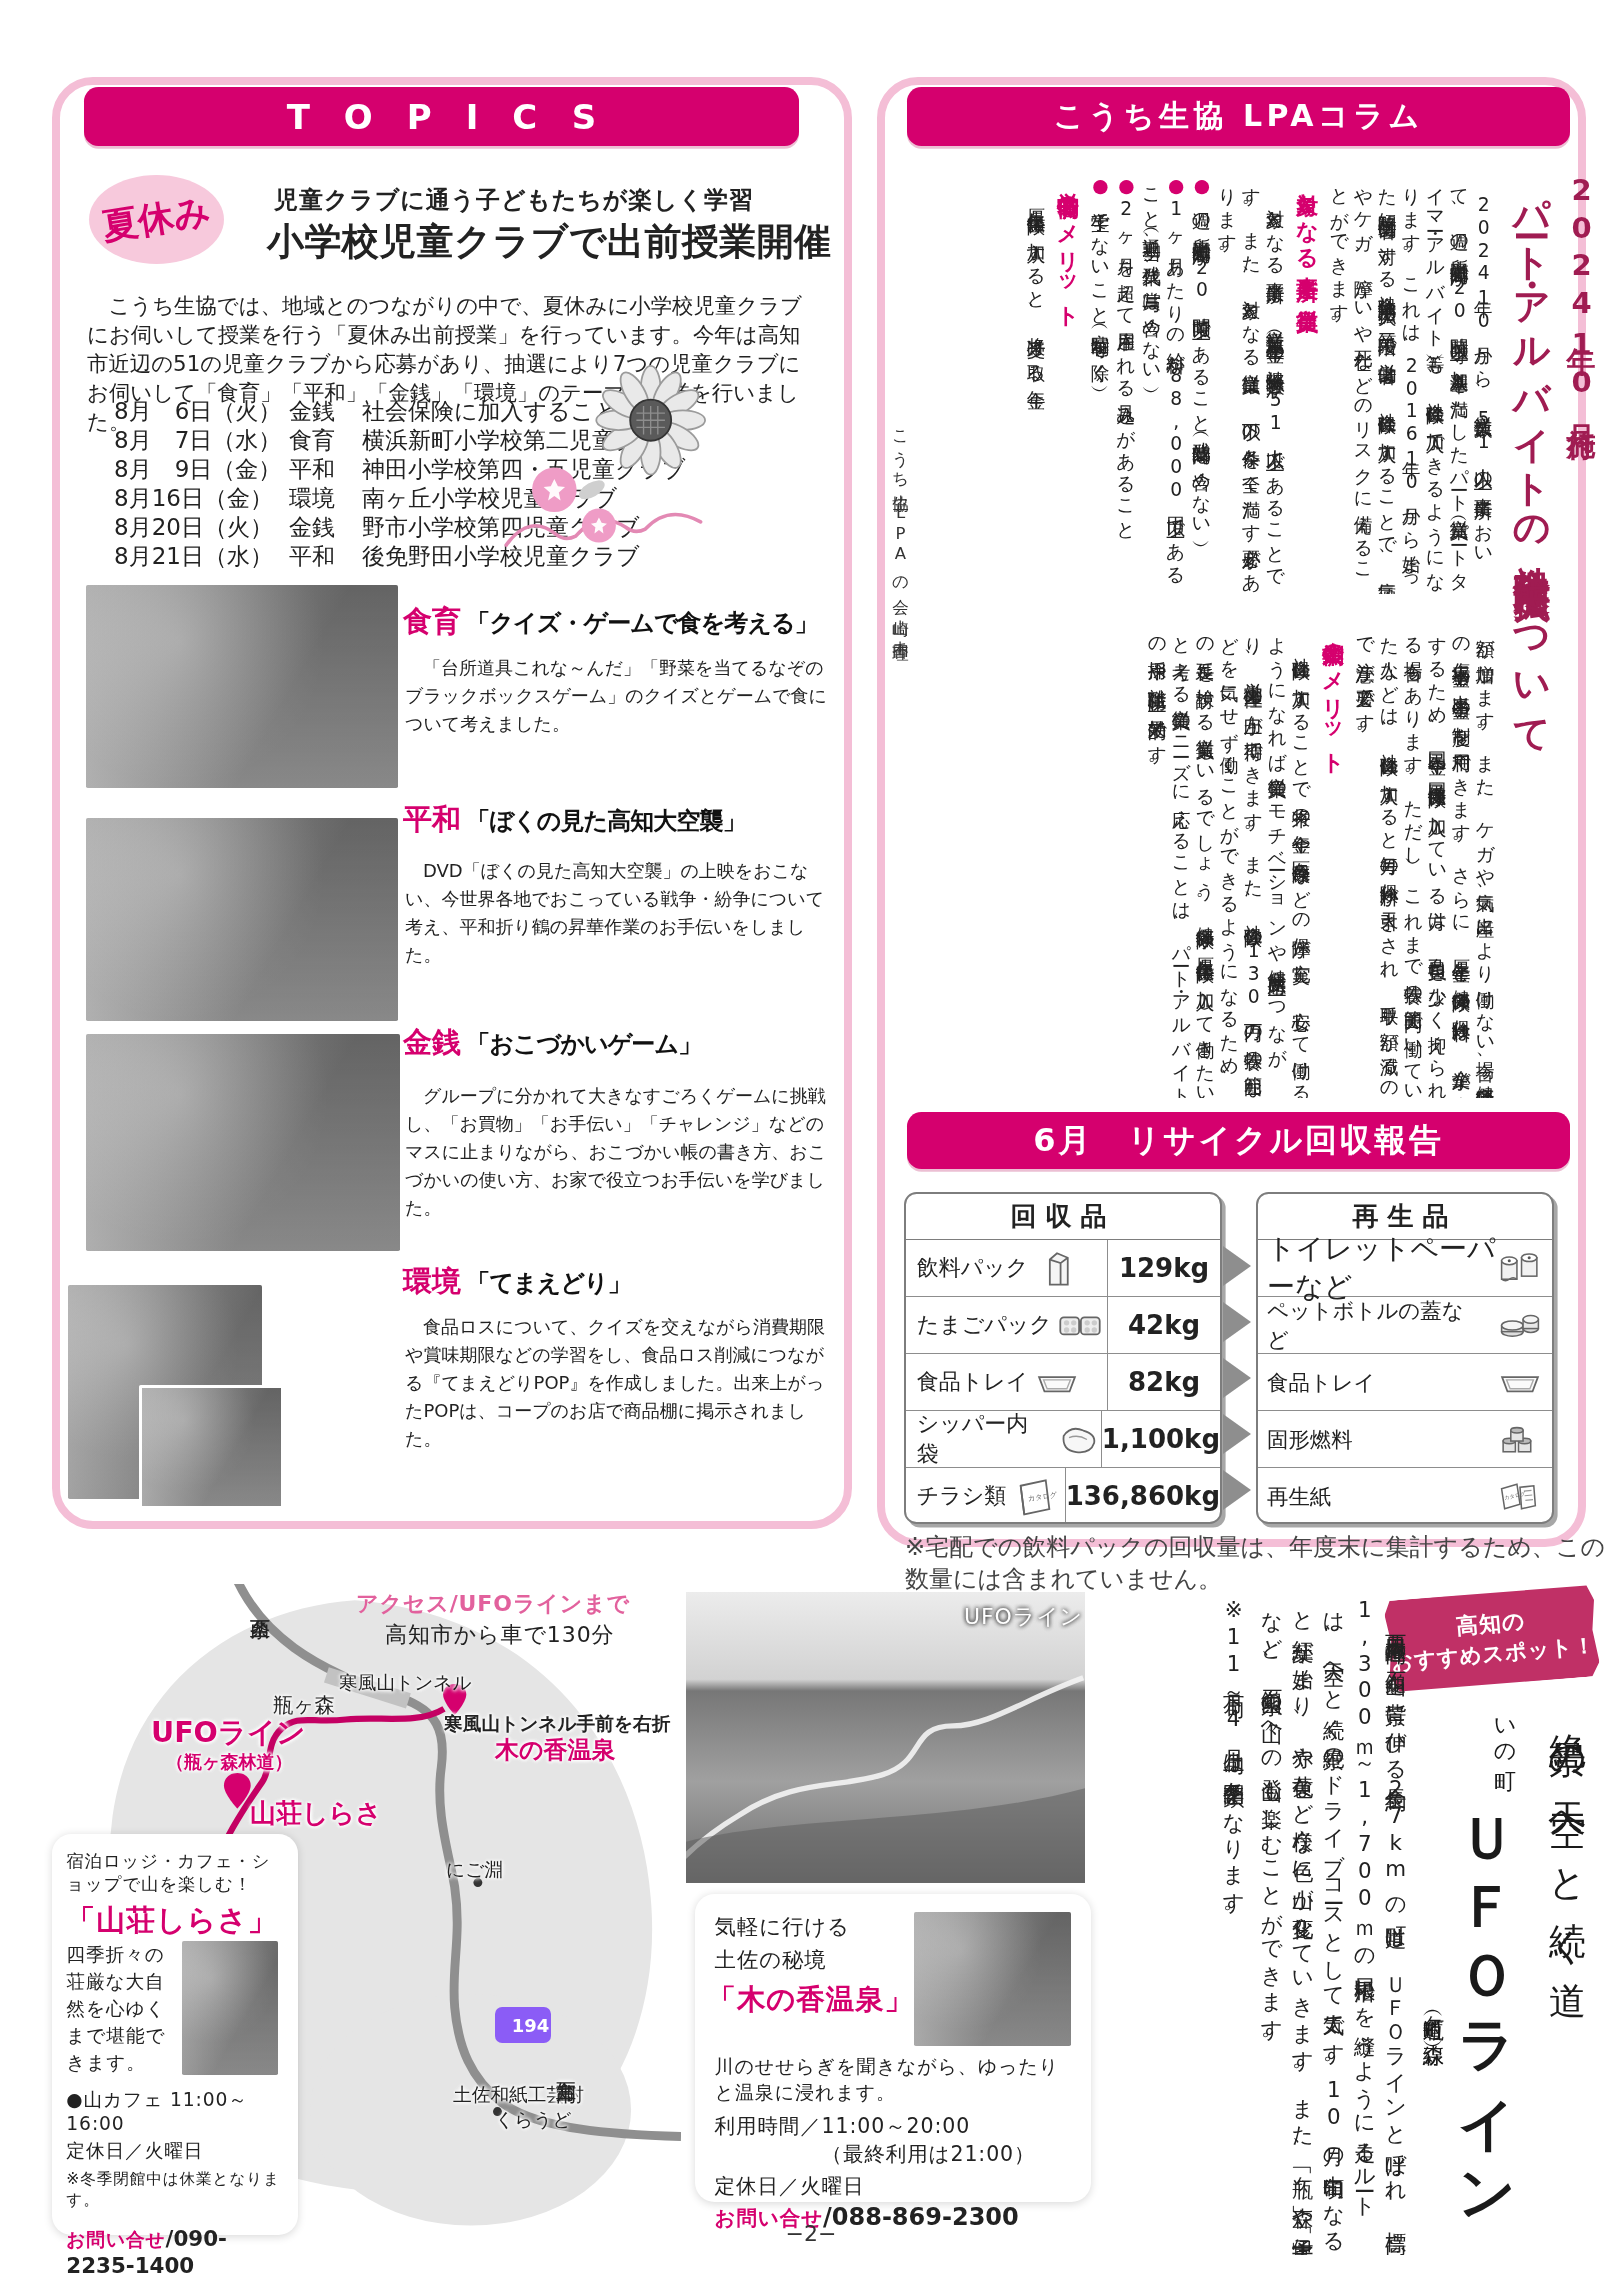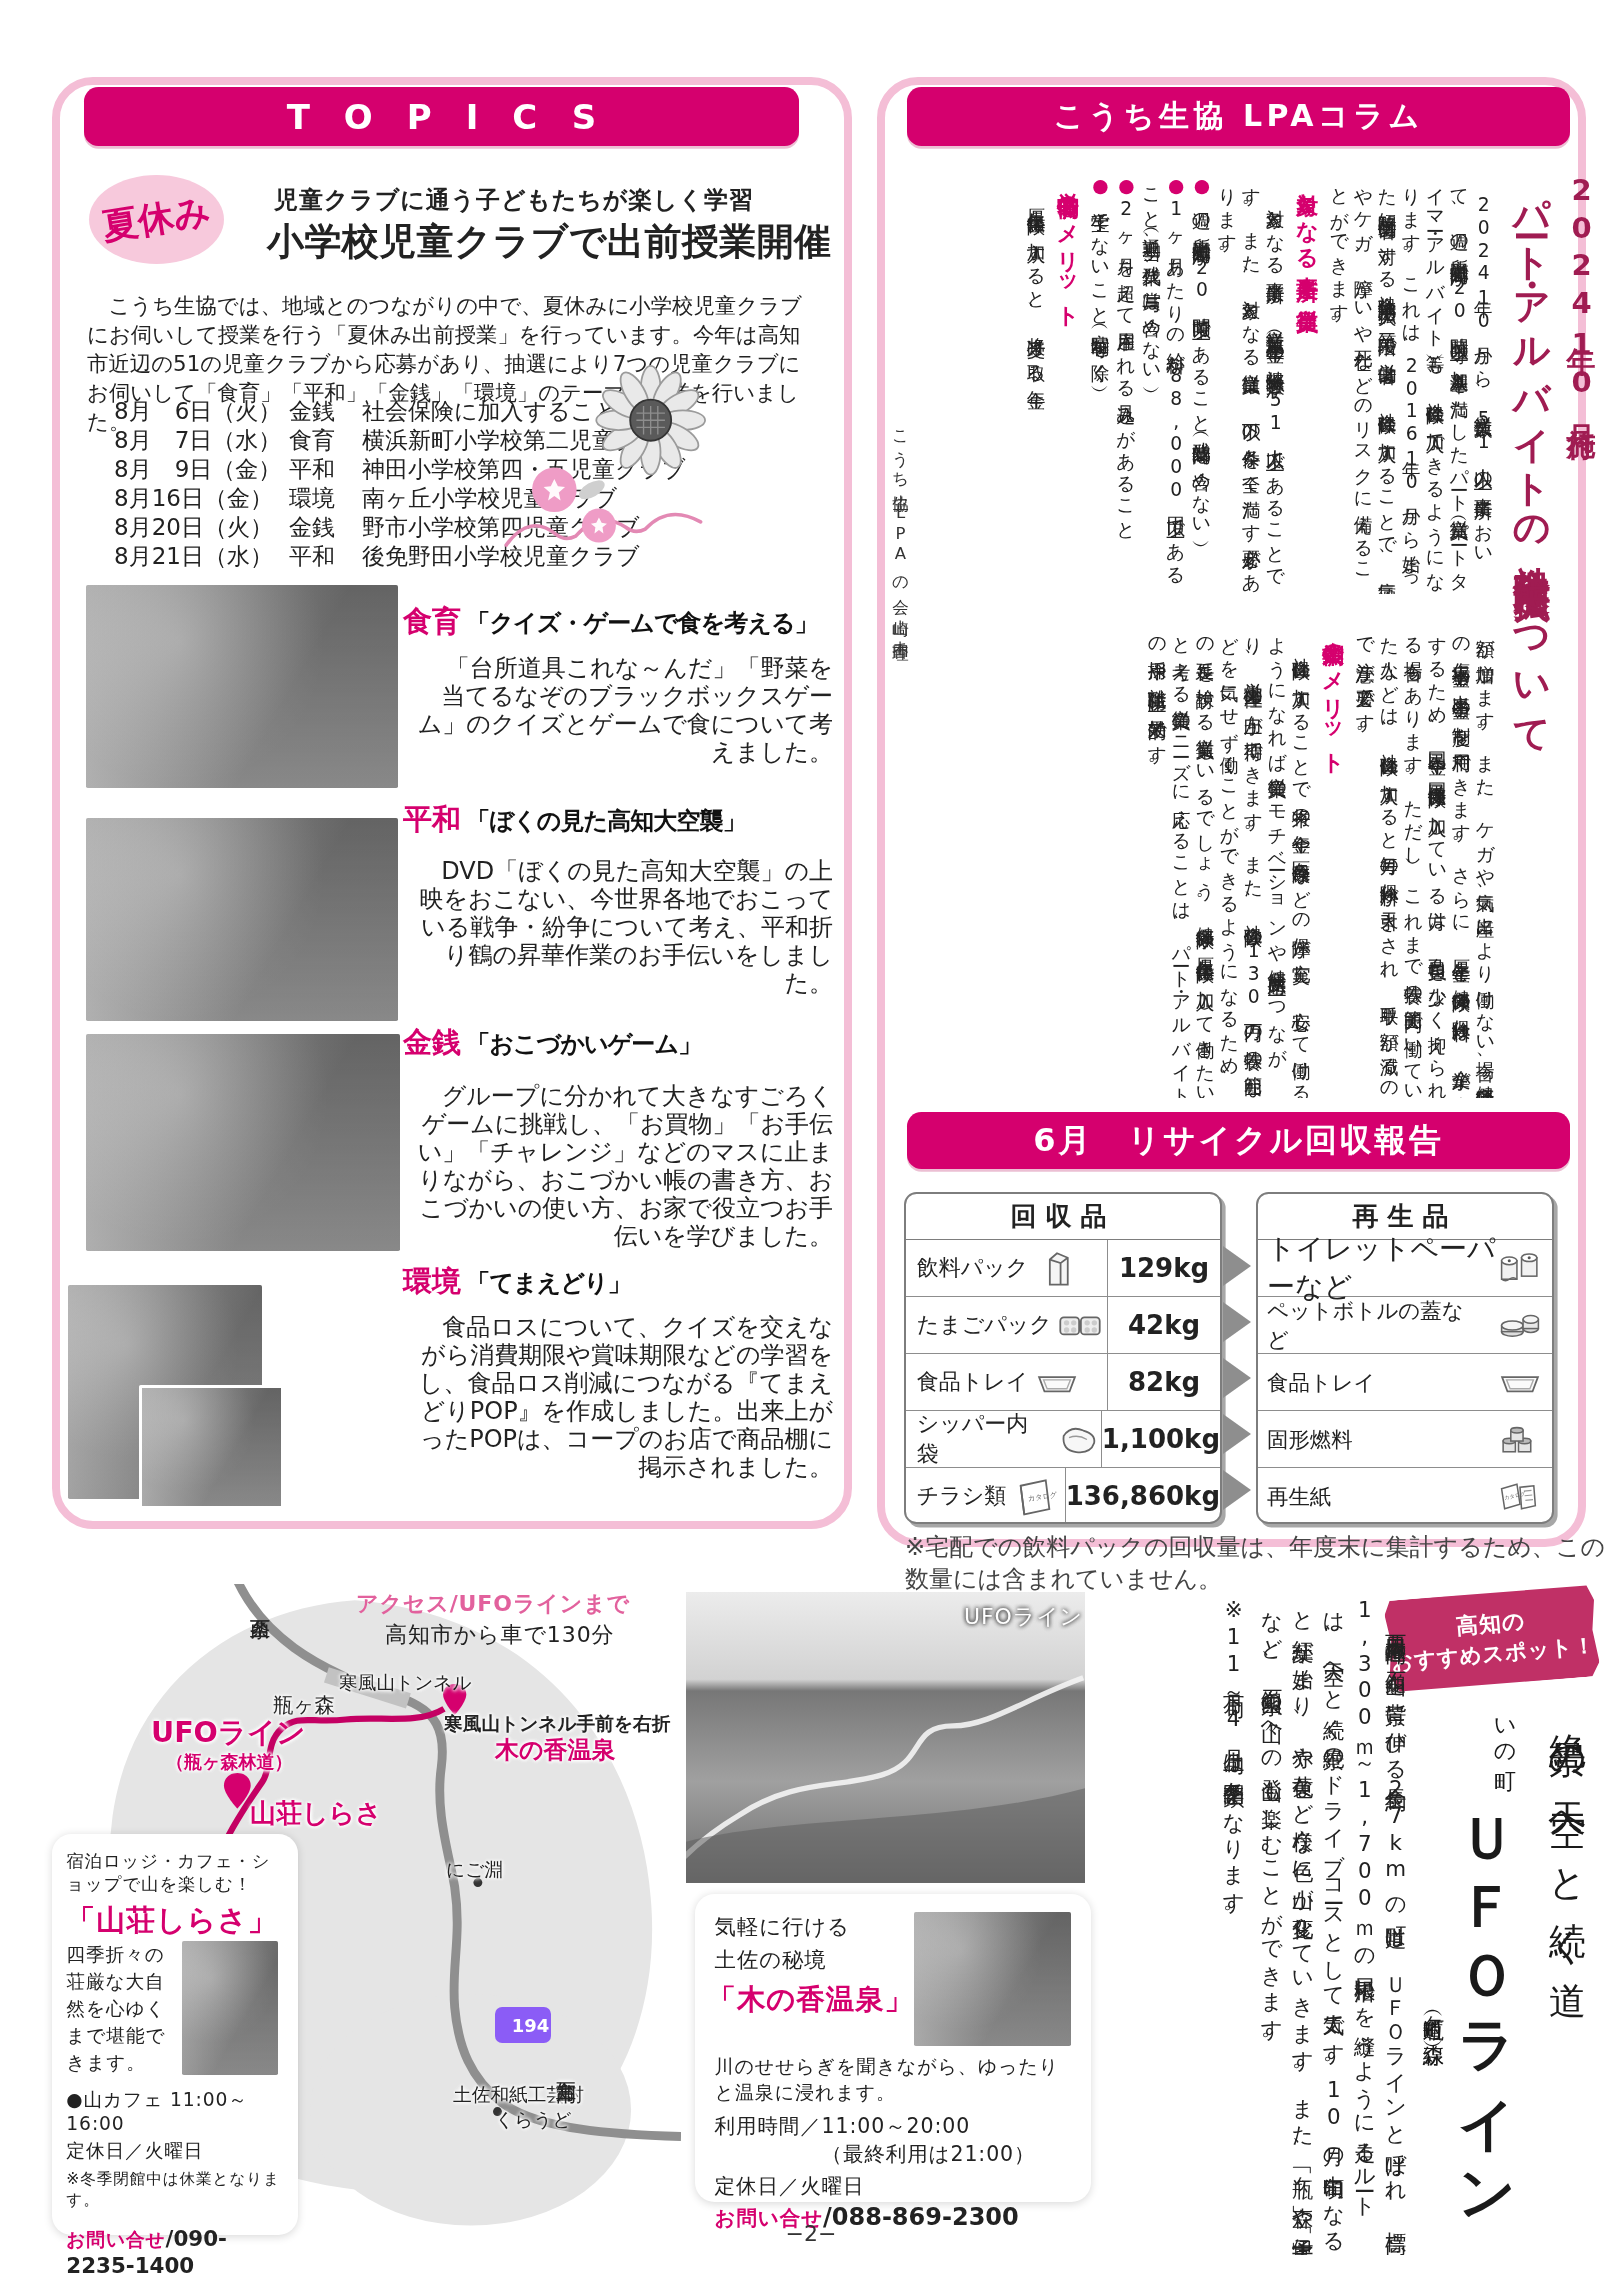--- a/index.html
+++ b/index.html
@@ -4,21 +4,21 @@
 <style>
   html,body{margin:0;padding:0;background:#fff;}
   body{width:1622px;height:2281px;position:relative;font-family:"DejaVu Sans","Liberation Sans",sans-serif;color:#222;}
   .abs{position:absolute;}
   .v{writing-mode:vertical-rl;text-orientation:upright;}
   .frame{position:absolute;border:8px solid #f4bed6;border-radius:41px;background:#fff;}
   .banner{position:absolute;background:#d5006e;color:#fff;border-radius:14.3px;display:flex;align-items:center;justify-content:center;font-weight:bold;box-shadow:0 2.7px 0 rgba(180,0,80,.25);}
   .photo{position:absolute;background:#9a9a9a;background-image:linear-gradient(120deg,rgba(255,255,255,.28),rgba(0,0,0,.28) 62%),radial-gradient(circle at 30% 28%,rgba(255,255,255,.35),transparent 55%),linear-gradient(#8a8a8a,#bdbdbd);border-radius:1.8px;}
   .seclabel{color:#d5006e;font-weight:bold;font-size:29px;}
   .sectitle{color:#111;font-weight:bold;font-size:24px;letter-spacing:-0.9px;}
-  .secbody{font-size:24px;line-height:28px;text-indent:1em;text-align:right;}
+  .secbody{font-size:18px;line-height:28px;text-indent:1em;}
   .schedrow{display:flex;font-size:23px;line-height:29px;}
   .schedrow .d{width:175px;}
   .schedrow .t{width:55px;margin-right:18px;}
   .band{position:absolute;writing-mode:vertical-rl;text-orientation:upright;font-size:18.7px;line-height:24px;letter-spacing:1.8px;overflow:hidden;}
   .band p{margin:0 1.8px;}
   .band p.ind{text-indent:1em;}
   .band .vh{margin:0 8px;color:#d5006e;font-weight:bold;font-size:22px;}
   .bdot{color:#d5006e;font-weight:bold;}
   .rtable{position:absolute;border:2.7px solid #7d7d7d;border-radius:12.5px;background:#fff;box-shadow:3.6px 3.6px 0 #a7a7a7;overflow:hidden;}
   .thead{height:45px;border-bottom:1.8px solid #7d7d7d;display:flex;align-items:center;justify-content:center;font-weight:bold;font-size:26px;letter-spacing:9px;}

